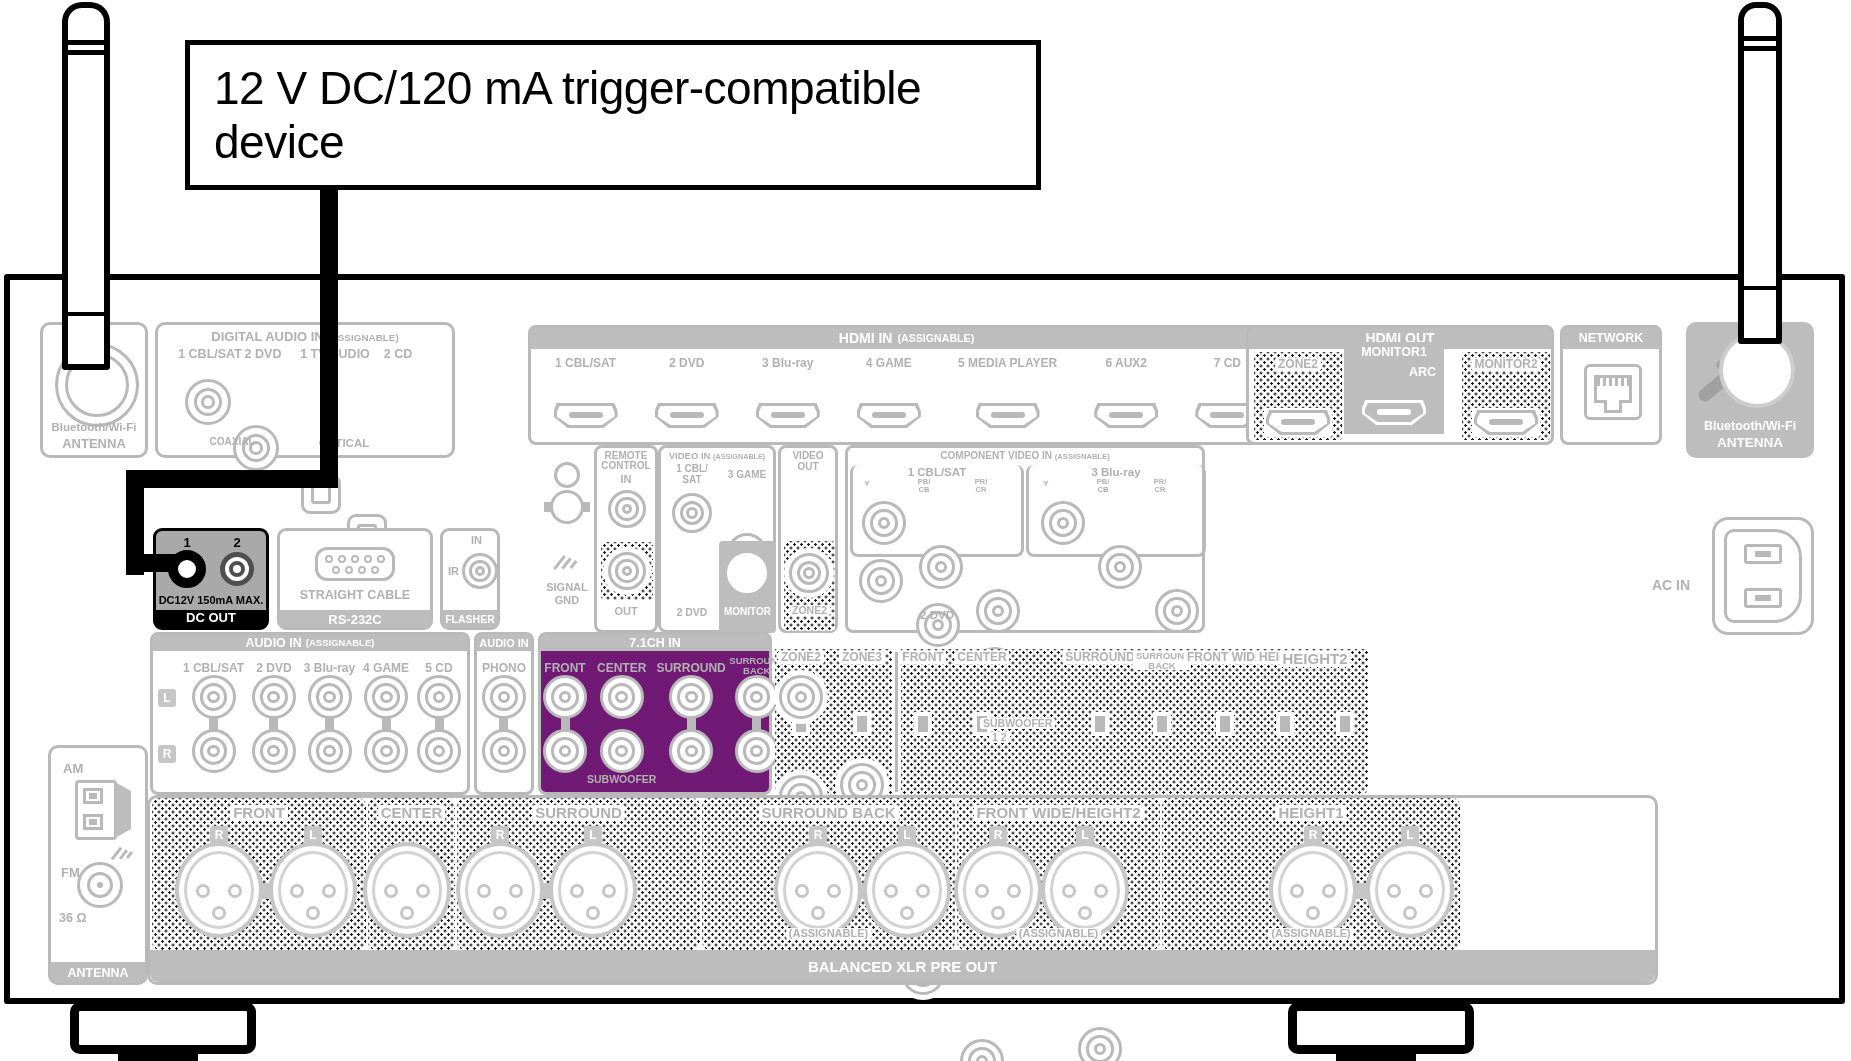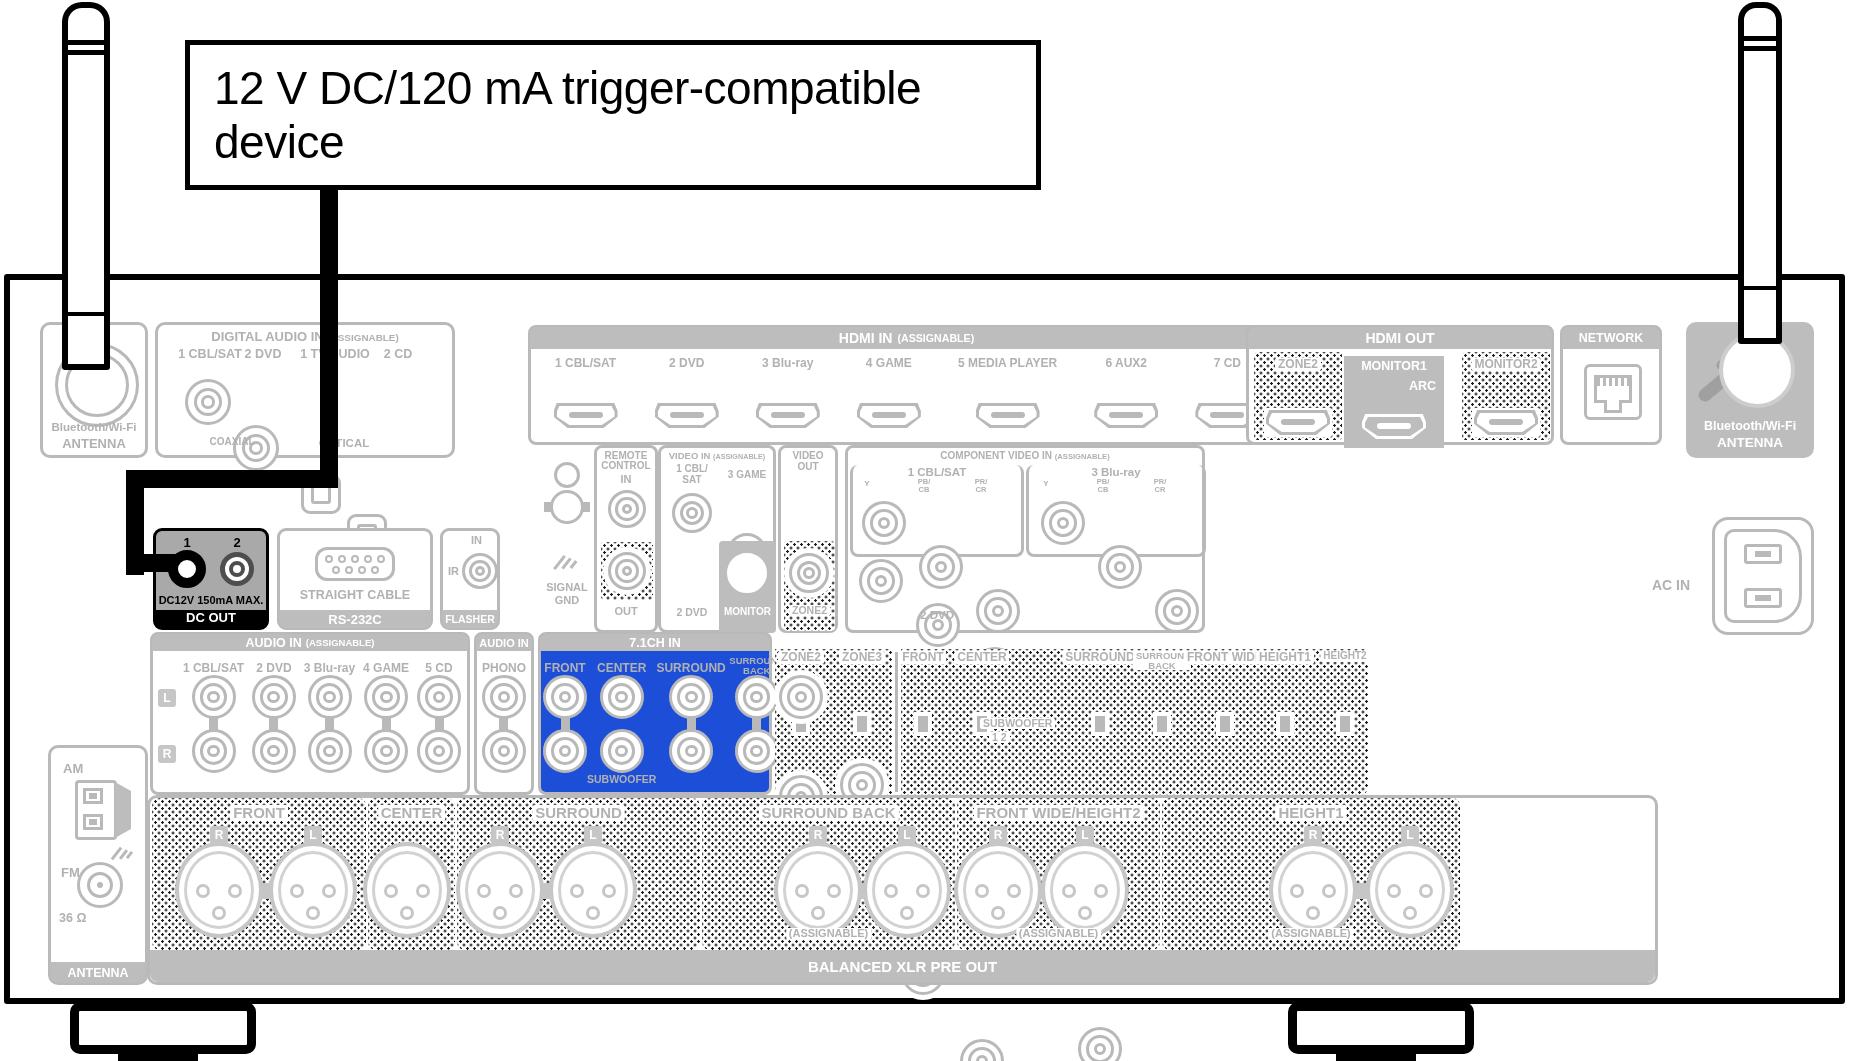--- a/index.html
+++ b/index.html
@@ -148,21 +148,21 @@
   <div class="hatch abs" style="left:5px;top:24px;width:88px;height:88px;border-radius:4px">
     <span class="t chip abs ctrx" style="left:50%;top:6px;font-size:12px">ZONE2</span>
     <div class="abs chip" style="left:50%;transform:translateX(-50%);top:56px;padding:2px">
       <div class="hdmi">
           <i class="o"></i>
           <i class="b"></i>
           <i class="s"></i>
         </div>
     </div>
   </div>
-  <div class="abs" style="left:95px;top:28px;width:100px;height:92px;background:var(--g2)">
+  <div class="abs" style="left:95px;top:14px;width:100px;height:92px;background:var(--g2)">
     <div class="w abs" style="left:0;right:0;top:4px;font-size:12.5px">MONITOR1</div>
     <div class="w abs" style="right:8px;top:24px;font-size:12.5px">ARC</div>
     <div class="hdmi inv abs" style="left:50%;transform:translateX(-50%);top:58px">
         <i class="o"></i>
         <i class="b"></i>
         <i class="s"></i>
       </div>
   </div>
   <div class="hatch abs" style="left:213px;top:24px;width:88px;height:88px;border-radius:4px">
     <span class="t chip abs ctrx" style="left:50%;top:6px;font-size:12px">MONITOR2</span>
@@ -375,21 +375,21 @@
   <div class="abs" style="left:0;right:0;top:18px;bottom:2px;display:flex;justify-content:space-around;align-items:flex-start">
       <div class="acol">
         <div class="t" style="height: 22px; display: flex; align-items: flex-end; justify-content: center; font-size: 12px; white-space: nowrap;">PHONO</div>
         <div class="rca"></div>
         <div class="conn"></div>
         <div class="rca"></div>
       </div>
     </div>
 </div>
 
-<div class="abs" style="left:538px;top:632px;width:234px;height:163px;border:3px solid var(--g);border-radius:8px;background:#1d4ed8">
+<div class="abs" style="left:538px;top:632px;width:234px;height:163px;border:3px solid var(--g);border-radius:8px;background:#701a75">
   <div class="bar abs" style="left:-1px;right:-1px;top:-1px;height:17px;border-radius:7px 7px 0 0;font-size:12.5px">7.1CH IN</div>
   <div class="abs" style="left:2px;right:2px;top:18px;bottom:2px;display:flex;justify-content:space-around;align-items:flex-start">
       <div class="acol">
         <div class="t" style="height: 22px; display: flex; align-items: flex-end; justify-content: center; font-size: 12px; white-space: nowrap;">FRONT</div>
         <div class="rca"></div>
         <div class="conn"></div>
         <div class="rca"></div>
       </div>
       <div class="acol">
         <div class="t" style="height: 22px; display: flex; align-items: flex-end; justify-content: center; font-size: 12px; white-space: nowrap;">CENTER</div>
@@ -434,21 +434,21 @@
       <div class="rca pad abs" style="left: 185px; top: 99px;"></div>
       <div class="t chip abs ctrx" style="left: 325px; top: 19px; font-size: 12px; white-space: nowrap;">SURROUND</div>
       <div style="position: absolute; left: 320px; top: 84px; width: 10px; height: 16px; background: var(--g); box-shadow: rgb(255, 255, 255) 0px 0px 0px 4px;"></div>
       <div class="rca pad abs" style="left: 303px; top: 43px;"></div>
       <div class="t chip abs ctrx" style="left: 387px; top: 19px; font-size: 9.5px; width: 58px; white-space: normal; line-height: 1;">SURROUND BACK</div>
       <div style="position: absolute; left: 382px; top: 84px; width: 10px; height: 16px; background: var(--g); box-shadow: rgb(255, 255, 255) 0px 0px 0px 4px;"></div>
       <div class="t chip abs ctrx" style="left: 450px; top: 19px; font-size: 12px; white-space: nowrap;">FRONT WIDE</div>
       <div style="position: absolute; left: 445px; top: 84px; width: 10px; height: 16px; background: var(--g); box-shadow: rgb(255, 255, 255) 0px 0px 0px 4px;"></div>
       <div class="t chip abs ctrx" style="left: 510px; top: 19px; font-size: 12px; white-space: nowrap;">HEIGHT1</div>
       <div style="position: absolute; left: 505px; top: 84px; width: 10px; height: 16px; background: var(--g); box-shadow: rgb(255, 255, 255) 0px 0px 0px 4px;"></div>
-      <div class="t chip abs ctrx" style="left: 570px; top: 19px; font-size: 10px; white-space: nowrap;">HEIGHT2</div>
+      <div class="t chip abs ctrx" style="left: 540px; top: 19px; font-size: 15px; white-space: nowrap;">HEIGHT2</div>
       <div style="position: absolute; left: 565px; top: 84px; width: 10px; height: 16px; background: var(--g); box-shadow: rgb(255, 255, 255) 0px 0px 0px 4px;"></div>
       <div class="t chip abs nw" style="left: 205px; top: 86px; font-size: 10.5px;">SUBWOOFER</div>
       <div class="t chip abs nw" style="left: 214px; top: 100px; font-size: 10.5px;">1 2</div>
       <div style="position: absolute; left: 120px; top: 20px; width: 3px; height: 140px; background: var(--g); box-shadow: rgb(255, 255, 255) 0px 0px 0px 3px;"></div>
     </div>
 </div>
 
 <div class="abs" style="left:147px;top:795px;width:1511px;height:190px;border:3px solid var(--g);border-radius:10px;background:#fff"></div>
 <div class="abs" style="left:150px;top:798px;width:1505px;height:152px">
     <div class="hatch abs" style="left: 2px; top: 0px; width: 214px; height: 152px; border-radius: 8px;">

